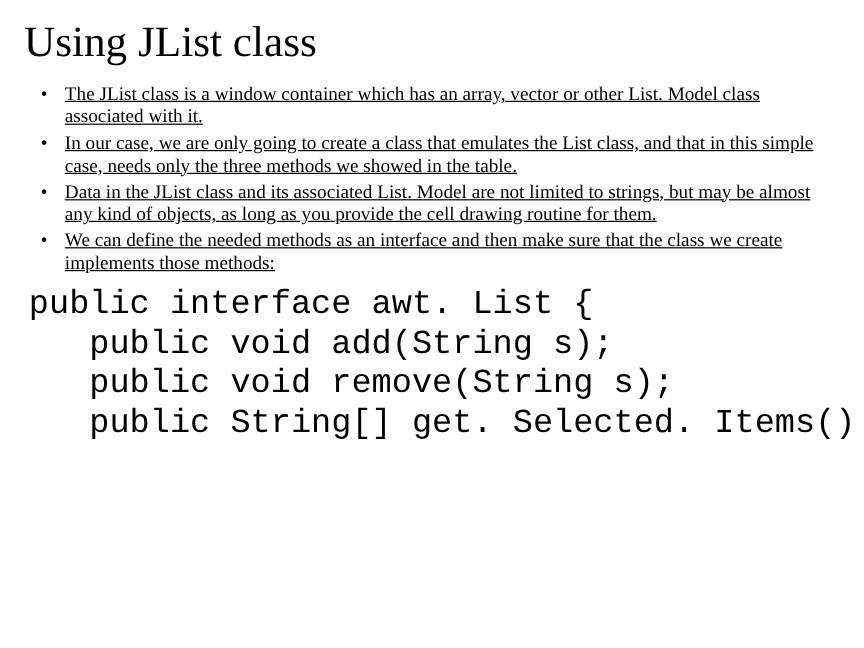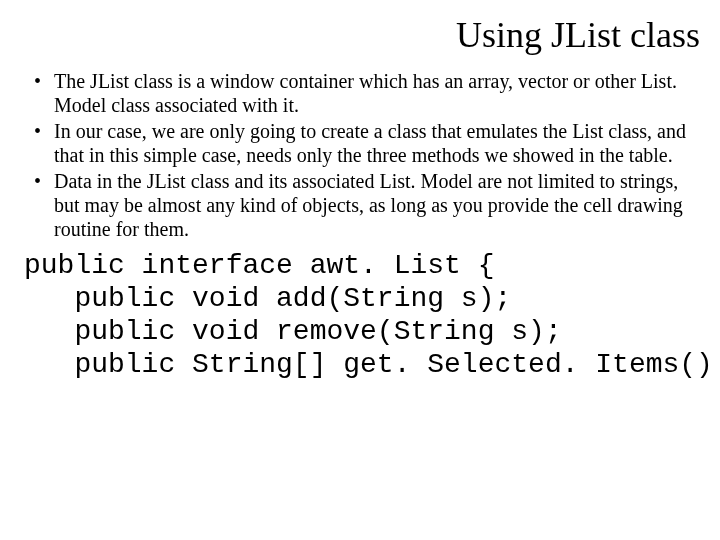--- a/index.html
+++ b/index.html
@@ -11,36 +11,37 @@
     font-family: "Times New Roman", Times, serif;
     color: #000000;
   }
   .slide {
     box-sizing: border-box;
     width: 720px;
     height: 540px;
     padding: 10px 20px 10px 20px;
   }
   .title {
-    text-align: right;
+    text-align: left;
     font-size: 36px;
     font-weight: normal;
     margin: 4px 0 14px 0;
   }
   ul.bullets {
     margin: 0 0 8px 0;
     padding-left: 34px;
     list-style: none;
   }
   ul.bullets li {
     position: relative;
-    font-size: 20px;
+    font-size: 16px;
     line-height: 1.18;
     margin-bottom: 3px;
     padding-left: 0;
+    text-decoration: underline;
   }
   ul.bullets li::before {
     content: "•";
     position: absolute;
     left: -20px;
     top: 0;
   }
   pre.code {
     margin: 2px 0 0 4px;
     font-family: "Courier New", Courier, monospace;
@@ -51,18 +52,19 @@
 </style>
 </head>
 <body>
 
 <div class="slide">
   <h1 class="title">Using JList class</h1>
   <ul class="bullets">
     <li>The JList class is a window container which has an array, vector or other List. Model class associated with it.</li>
     <li>In our case, we are only going to create a class that emulates the List class, and that in this simple case, needs only the three methods we showed in the table.</li>
     <li>Data in the JList class and its associated List. Model are not limited to strings, but may be almost any kind of objects, as long as you provide the cell drawing routine for them.</li>
+    <li>We can define the needed methods as an interface and then make sure that the class we create implements those methods:</li>
   </ul>
   <pre class="code">public interface awt. List {
    public void add(String s);
    public void remove(String s);
    public String[] get. Selected. Items() }</pre>
 </div>
 
 </body></html>

